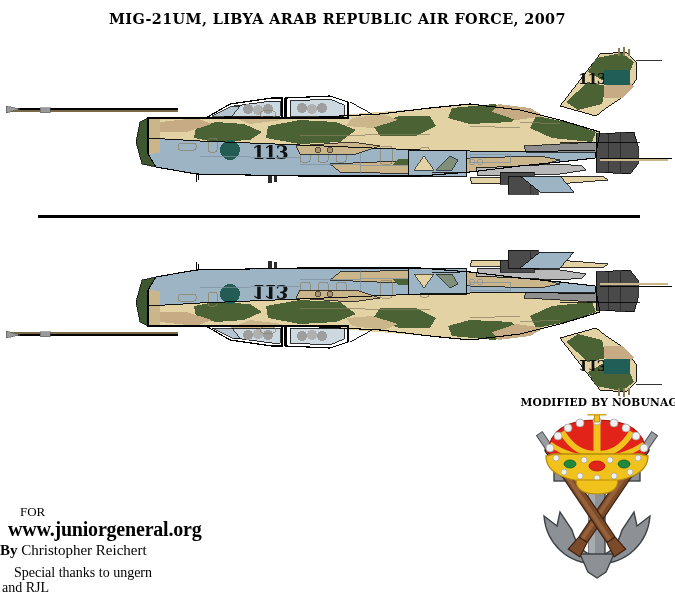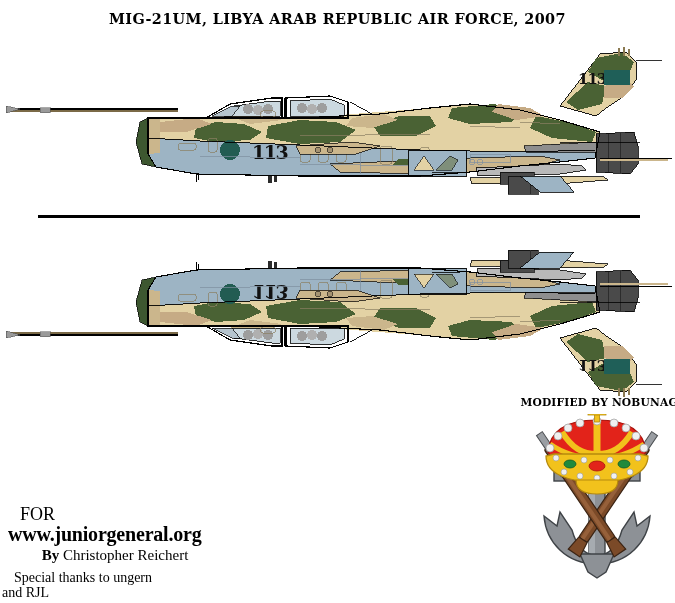--- a/index.html
+++ b/index.html
@@ -25,24 +25,24 @@
   .modified{
     position:absolute;left:518px;top:396px;width:160px;text-align:center;
     font-family:"DejaVu Serif", serif;font-weight:bold;font-size:11px;
     letter-spacing:0.2px;color:#000;white-space:nowrap;
     transform:scaleX(0.97);
   }
 
   
   .credits{position:absolute;left:0;top:505px;width:230px;}
   .credits div{line-height:1.06;}
-  .c-for{font-size:18px;padding-left:20px;}
+  .c-for{font-size:13px;padding-left:20px;}
   .c-site{font-size:20px;font-weight:bold;padding-left:8px;letter-spacing:-0.2px;}
   .c-only{font-size:15px;padding-left:88px;}
-  .c-by{font-size:15px;padding-top:3px;text-align:center;}
+  .c-by{font-size:15px;padding-top:3px;}
   .c-by b{font-weight:bold;}
   .c-thanks{font-size:14px;padding-left:14px;padding-top:7px;}
   .c-thanks2{font-size:14px;padding-left:2px;}
 
   svg{display:block;}
   .plane-wrap{position:absolute;}
   #plane-top{left:0;top:46px;}
   #plane-bottom{left:0;top:228px;}
   #emblem{position:absolute;left:520px;top:414px;}
 </style>

